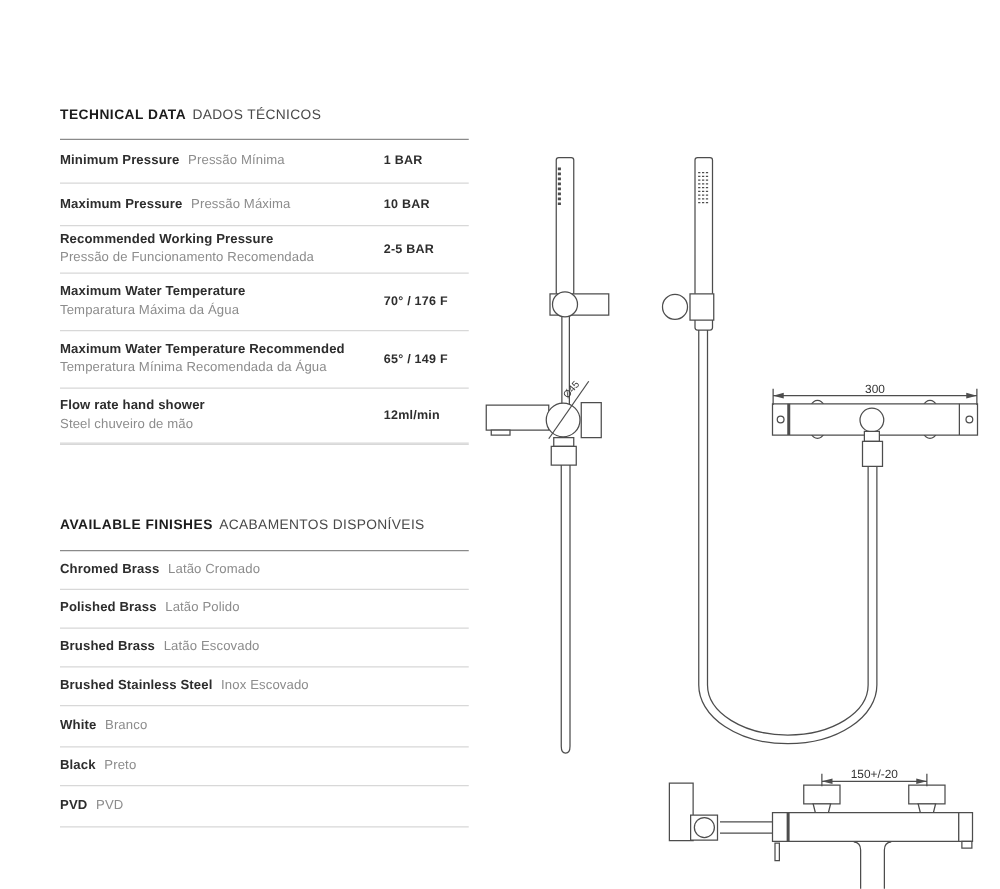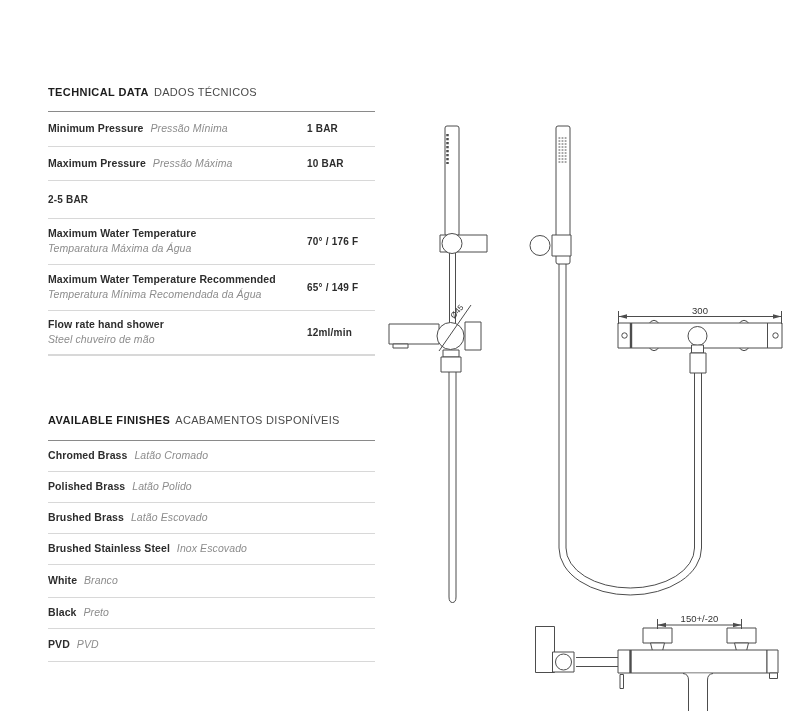--- a/index.html
+++ b/index.html
@@ -15,21 +15,21 @@
   #tech .sec-title { padding:37px 0 12px; }
   #finishes .sec-title { padding:57px 0 13px; }
 
   .rule { height:1px; background:#d8d8d8; }
   .rule.heavy { background:#8a8a8a; }
 
   .trow { display:flex; align-items:center; }
   .trow .lbl { flex:1; padding-right:10px; }
   .en { font-weight:700; color:#2d2d2d; letter-spacing:.1px; }
   .pt { color:#8c8c8c; letter-spacing:.1px; }
-  .trow .pt { margin-left:4px;font-style:italic; }
+  .trow .pt { margin-left:4px; }
   .trow.stack .pt { display:block; margin-left:0; margin-top:1px; }
   .val { flex:none; width:68px; font-weight:700; font-size:10px; letter-spacing:.2px; color:#2d2d2d; }
 
   .h33{height:33px} .h34{height:34px} .h37{height:37px} .h43{height:43px}
   .h45{height:45px} .h47{height:47px} .h30{height:30px} .h32{height:32px}
 
   
   svg.drawings { position:absolute; left:0; top:0; width:800px; height:711px; }
   svg.drawings * { vector-effect:non-scaling-stroke; }
   .ln   { stroke:#4d4d4d; stroke-width:1; fill:none; }
@@ -64,20 +64,24 @@
       <div class="trow h33">
         <div class="lbl">
           <span class="en">Maximum Pressure</span>
           <span class="pt">Pressão Máxima</span>
         </div>
         <div class="val">10 BAR</div>
       </div>
       <div class="rule"></div>
 
       <div class="trow stack h37">
+        <div class="lbl">
+          <span class="en">Recommended Working Pressure</span>
+          <span class="pt">Pressão de Funcionamento Recomendada</span>
+        </div>
         <div class="val">2-5 BAR</div>
       </div>
       <div class="rule"></div>
 
       <div class="trow stack h45">
         <div class="lbl">
           <span class="en">Maximum Water Temperature</span>
           <span class="pt">Temparatura Máxima da Água</span>
         </div>
         <div class="val">70° / 176 F</div>

